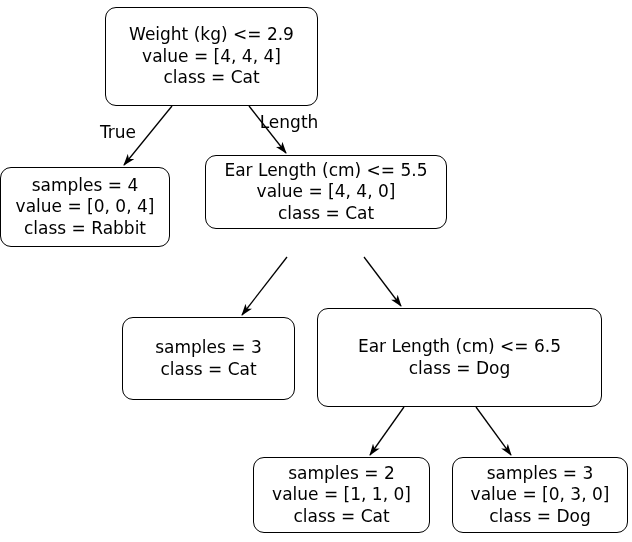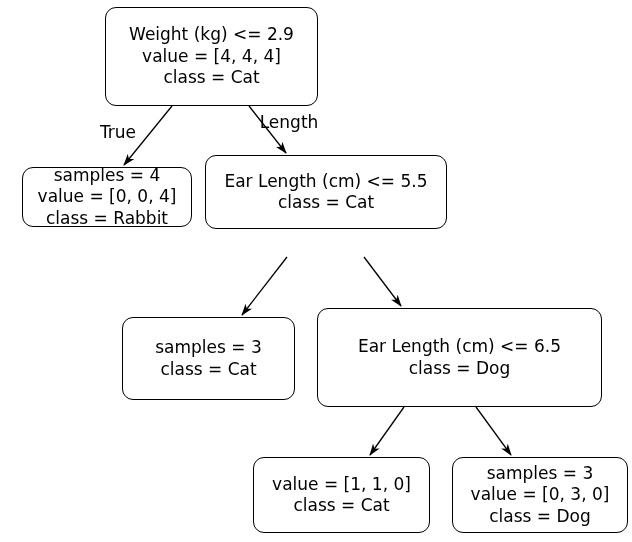--- a/index.html
+++ b/index.html
@@ -67,42 +67,44 @@
 
   <div class="edge-label" style="left:118px; top:132px">True</div>
   <div class="edge-label" style="left:289px; top:122px">Length</div>
 
   <div class="node" style="left:105px; top:7px; width:213px; height:99px">
     <div>Weight (kg) &lt;= 2.9</div>
     <div>value = [4, 4, 4]</div>
     <div>class = Cat</div>
   </div>
 
-  <div class="node" style="left:22px; top:167px; width:170px; height:60px">
+  <div class="node" style="left:0; top:167px; width:170px; height:80px">
     <div>samples = 4</div>
     <div>value = [0, 0, 4]</div>
     <div>class = Rabbit</div>
   </div>
 
   <div class="node" style="left:205px; top:155px; width:242px; height:74px">
     <div>Ear Length (cm) &lt;= 5.5</div>
+    <div>value = [4, 4, 0]</div>
     <div>class = Cat</div>
   </div>
 
   <div class="node" style="left:122px; top:317px; width:173px; height:83px">
     <div>samples = 3</div>
     <div>class = Cat</div>
   </div>
 
   <div class="node" style="left:317px; top:308px; width:285px; height:99px">
     <div>Ear Length (cm) &lt;= 6.5</div>
     <div>class = Dog</div>
   </div>
 
   <div class="node" style="left:253px; top:457px; width:177px; height:76px">
+    <div>samples = 2</div>
     <div>value = [1, 1, 0]</div>
     <div>class = Cat</div>
   </div>
 
   <div class="node" style="left:452px; top:457px; width:176px; height:76px">
     <div>samples = 3</div>
     <div>value = [0, 3, 0]</div>
     <div>class = Dog</div>
   </div>
 

